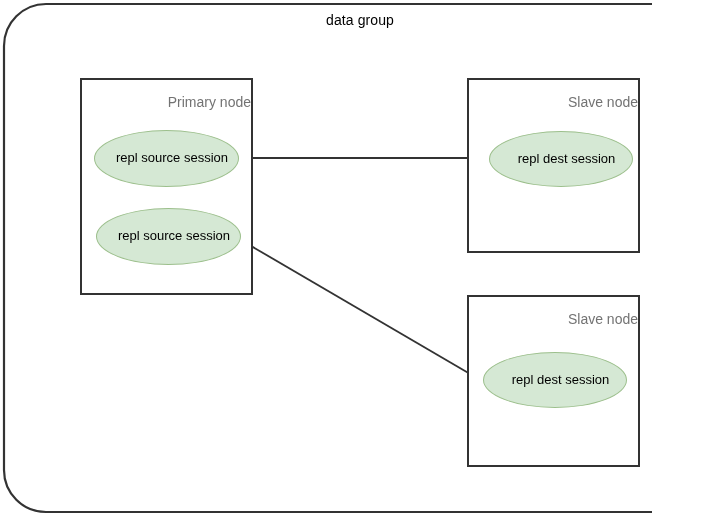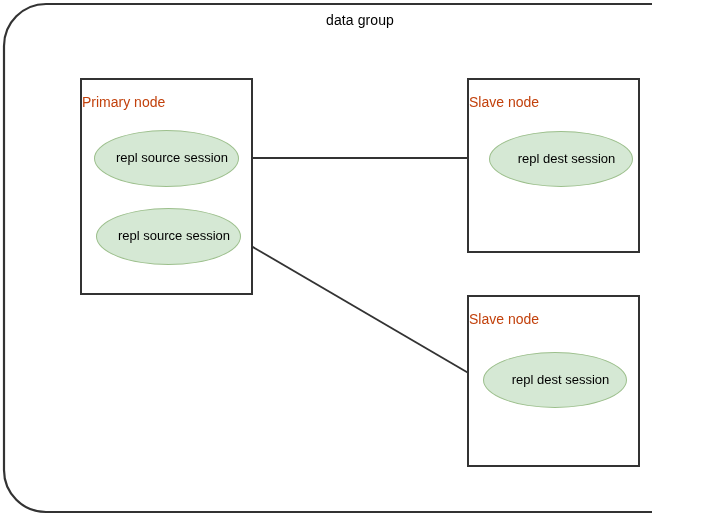--- a/index.html
+++ b/index.html
@@ -37,23 +37,23 @@
   .node-box {
     position: absolute;
     border: 2px solid #333333;
     background: #ffffff;
     box-sizing: border-box;
   }
   .node-title {
     position: absolute;
     left: 0;
     width: 100%;
-    text-align: left;
+    text-align: right;
     font-size: 14px;
-    color: #c2410c;
+    color: #737373;
   }
   .session-ellipse {
     position: absolute;
     background: #d5e8d4;
     border: 1.4px solid #9cbf8c;
     border-radius: 50%;
     box-sizing: border-box;
     display: flex;
     align-items: center;
     justify-content: center;

